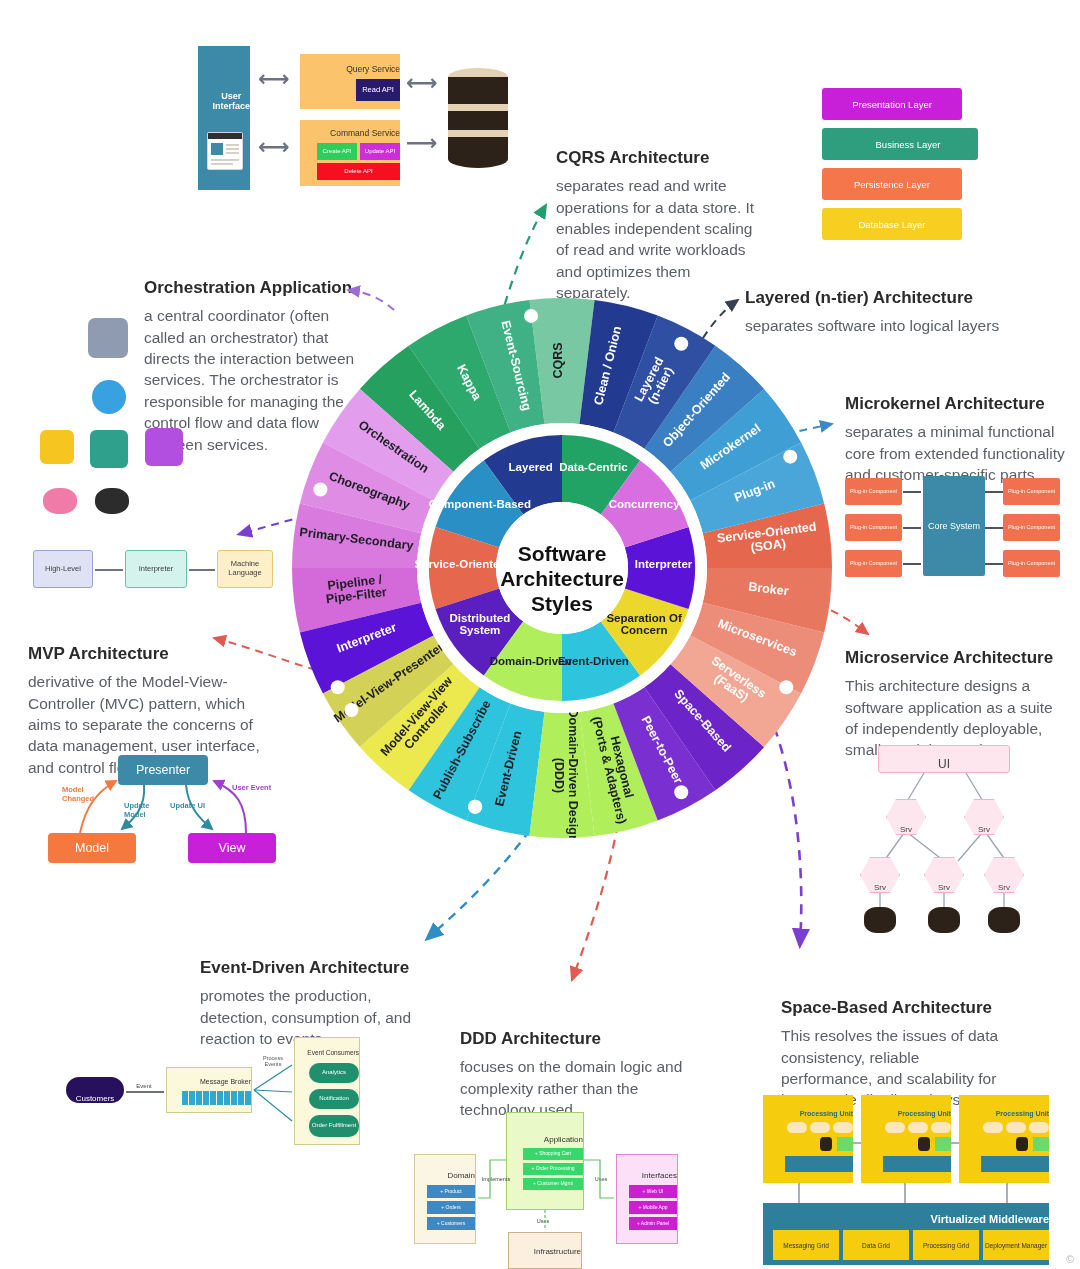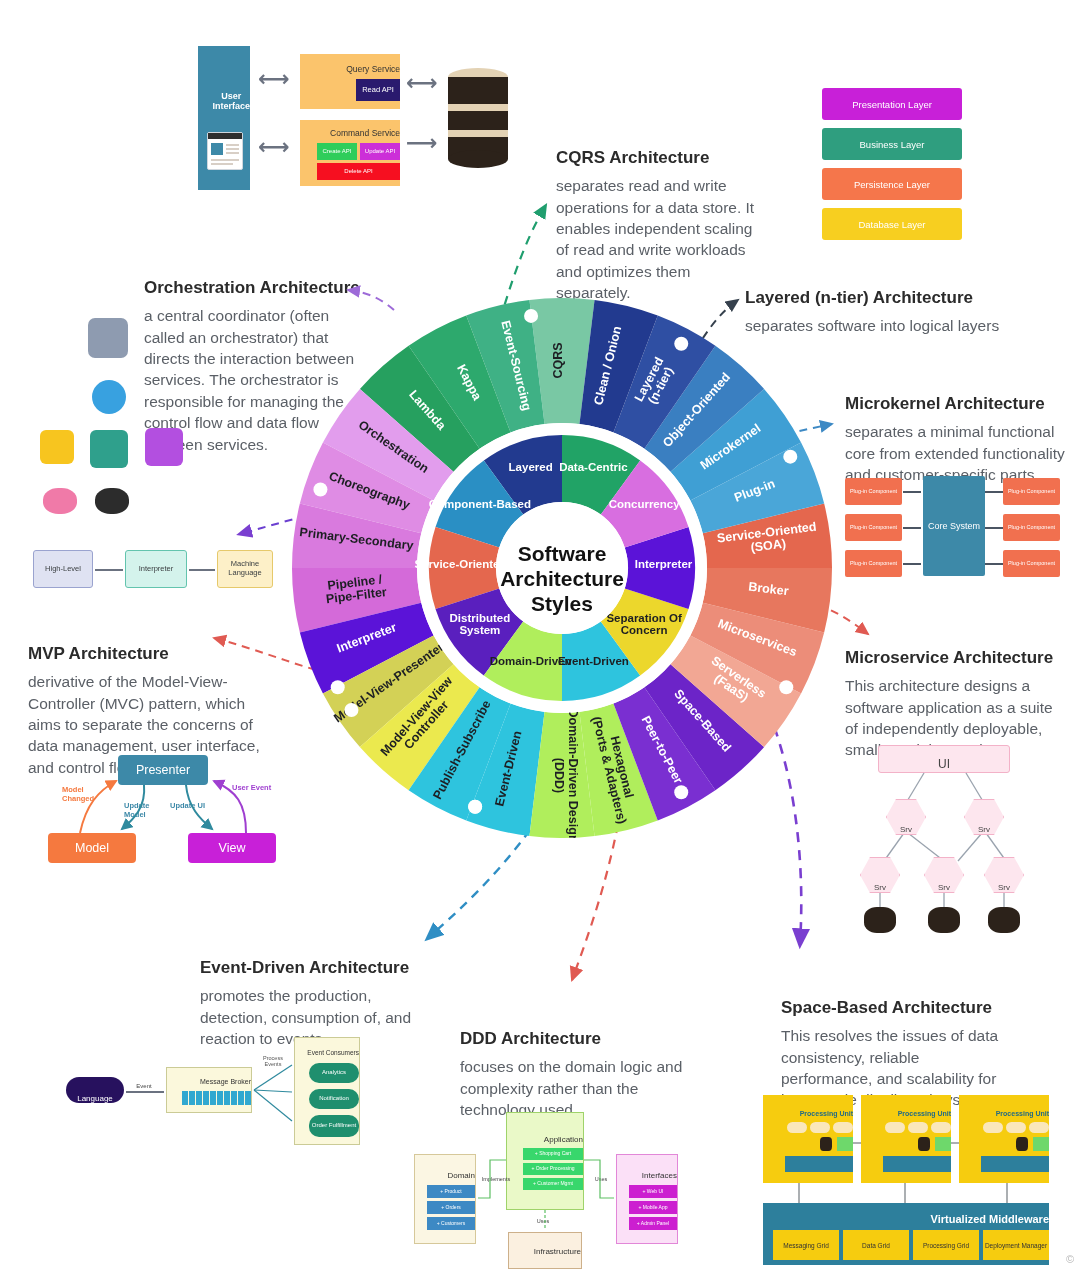--- a/index.html
+++ b/index.html
@@ -109,32 +109,32 @@
     <div style="position:absolute;left:0;top:0;width:60px;height:18px;background:#e3d2b4;border-radius:50%;"></div>
     <div style="position:absolute;left:0;top:9px;width:60px;height:82px;background:#2c221a;"></div>
     <div style="position:absolute;left:0;top:36px;width:60px;height:7px;background:#e3d2b4;"></div>
     <div style="position:absolute;left:0;top:62px;width:60px;height:7px;background:#e3d2b4;"></div>
     <div style="position:absolute;left:0;top:82px;width:60px;height:18px;background:#2c221a;border-radius:50%;"></div>
   </div>
 </div>
 
 <div class="mini" id="layers">
   <div class="bar" style="top: 0px; background: rgb(200, 32, 216);">Presentation Layer</div>
-  <div class="bar" style="top: 40px; background: rgb(47, 158, 127);">Business Layer</div>
+  <div class="bar" style="top: 40px; background: rgb(47, 158, 127); padding-left: 16px;">Business Layer</div>
   <div class="bar" style="top: 80px; background: rgb(245, 118, 75);">Persistence Layer</div>
   <div class="bar" style="top: 120px; background: rgb(247, 207, 32);">Database Layer</div>
 </div>
 
 <div class="callout" style="left:556px;top:131px;width:200px;">
   <div class="ttl">CQRS Architecture</div>
   <div class="bdy">separates read and write operations for a data store. It enables independent scaling of read and write workloads and optimizes them separately.</div>
 </div>
 
 <div class="callout" style="left:144px;top:261px;width:222px;">
-  <div class="ttl">Orchestration Architecture</div>
+  <div class="ttl">Orchestration Application</div>
   <div class="bdy">a central coordinator (often called an orchestrator) that directs the interaction between services. The orchestrator is responsible for managing the control flow and data flow between services.</div>
 </div>
 
 <div class="callout" style="left:745px;top:271px;width:300px;">
   <div class="ttl">Layered (n-tier) Architecture</div>
   <div class="bdy">separates software into logical layers</div>
 </div>
 
 <div class="callout" style="left:845px;top:377px;width:230px;">
   <div class="ttl">Microkernel Architecture</div>
@@ -258,21 +258,21 @@
   <div class="bx" style="left:118px;top:54px;width:40px;height:36px;background:#fde6ee;border:1px solid #f3b2c8;font-size:8px;color:#444;clip-path:polygon(25% 0,75% 0,100% 50%,75% 100%,25% 100%,0 50%);">Srv</div>
   <div class="bx" style="left:14px;top:112px;width:40px;height:36px;background:#fde6ee;border:1px solid #f3b2c8;font-size:8px;color:#444;clip-path:polygon(25% 0,75% 0,100% 50%,75% 100%,25% 100%,0 50%);">Srv</div>
   <div class="bx" style="left:78px;top:112px;width:40px;height:36px;background:#fde6ee;border:1px solid #f3b2c8;font-size:8px;color:#444;clip-path:polygon(25% 0,75% 0,100% 50%,75% 100%,25% 100%,0 50%);">Srv</div>
   <div class="bx" style="left:138px;top:112px;width:40px;height:36px;background:#fde6ee;border:1px solid #f3b2c8;font-size:8px;color:#444;clip-path:polygon(25% 0,75% 0,100% 50%,75% 100%,25% 100%,0 50%);">Srv</div>
   <div class="abs" style="left:18px;top:162px;width:32px;height:26px;background:#2c221a;border-radius:40%;"></div>
   <div class="abs" style="left:82px;top:162px;width:32px;height:26px;background:#2c221a;border-radius:40%;"></div>
   <div class="abs" style="left:142px;top:162px;width:32px;height:26px;background:#2c221a;border-radius:40%;"></div>
 </div>
 
 <div class="mini" id="evd">
-  <div class="bx" style="left:0;top:42px;width:58px;height:26px;background:#27115e;color:#fff;border-radius:13px;font-size:8px;">Language</div>
+  <div class="bx" style="left:0;top:42px;width:58px;height:26px;background:#27115e;color:#fff;border-radius:13px;font-size:8px;">Customers</div>
   <div class="lbl" style="left:62px;top:48px;width:32px;color:#444;font-size:6px;">Event</div>
   <div class="arrow-h" style="left:60px;top:56px;width:38px;height:1.5px;"></div>
   <div class="bx" style="left:100px;top:32px;width:86px;height:46px;background:#fbf8dc;border:1px solid #cbcb96;flex-direction:column;">
     <div style="font-size:7px;color:#333;margin-top:3px;">Message Broker</div>
     <div style="display:flex;gap:1px;margin-top:4px;">
       <div style="width:6px;height:14px;background:#31a8d0;"></div>
         <div style="width:6px;height:14px;background:#31a8d0;"></div>
       <div style="width:6px;height:14px;background:#31a8d0;"></div>
         <div style="width:6px;height:14px;background:#31a8d0;"></div>
       <div style="width:6px;height:14px;background:#31a8d0;"></div>

